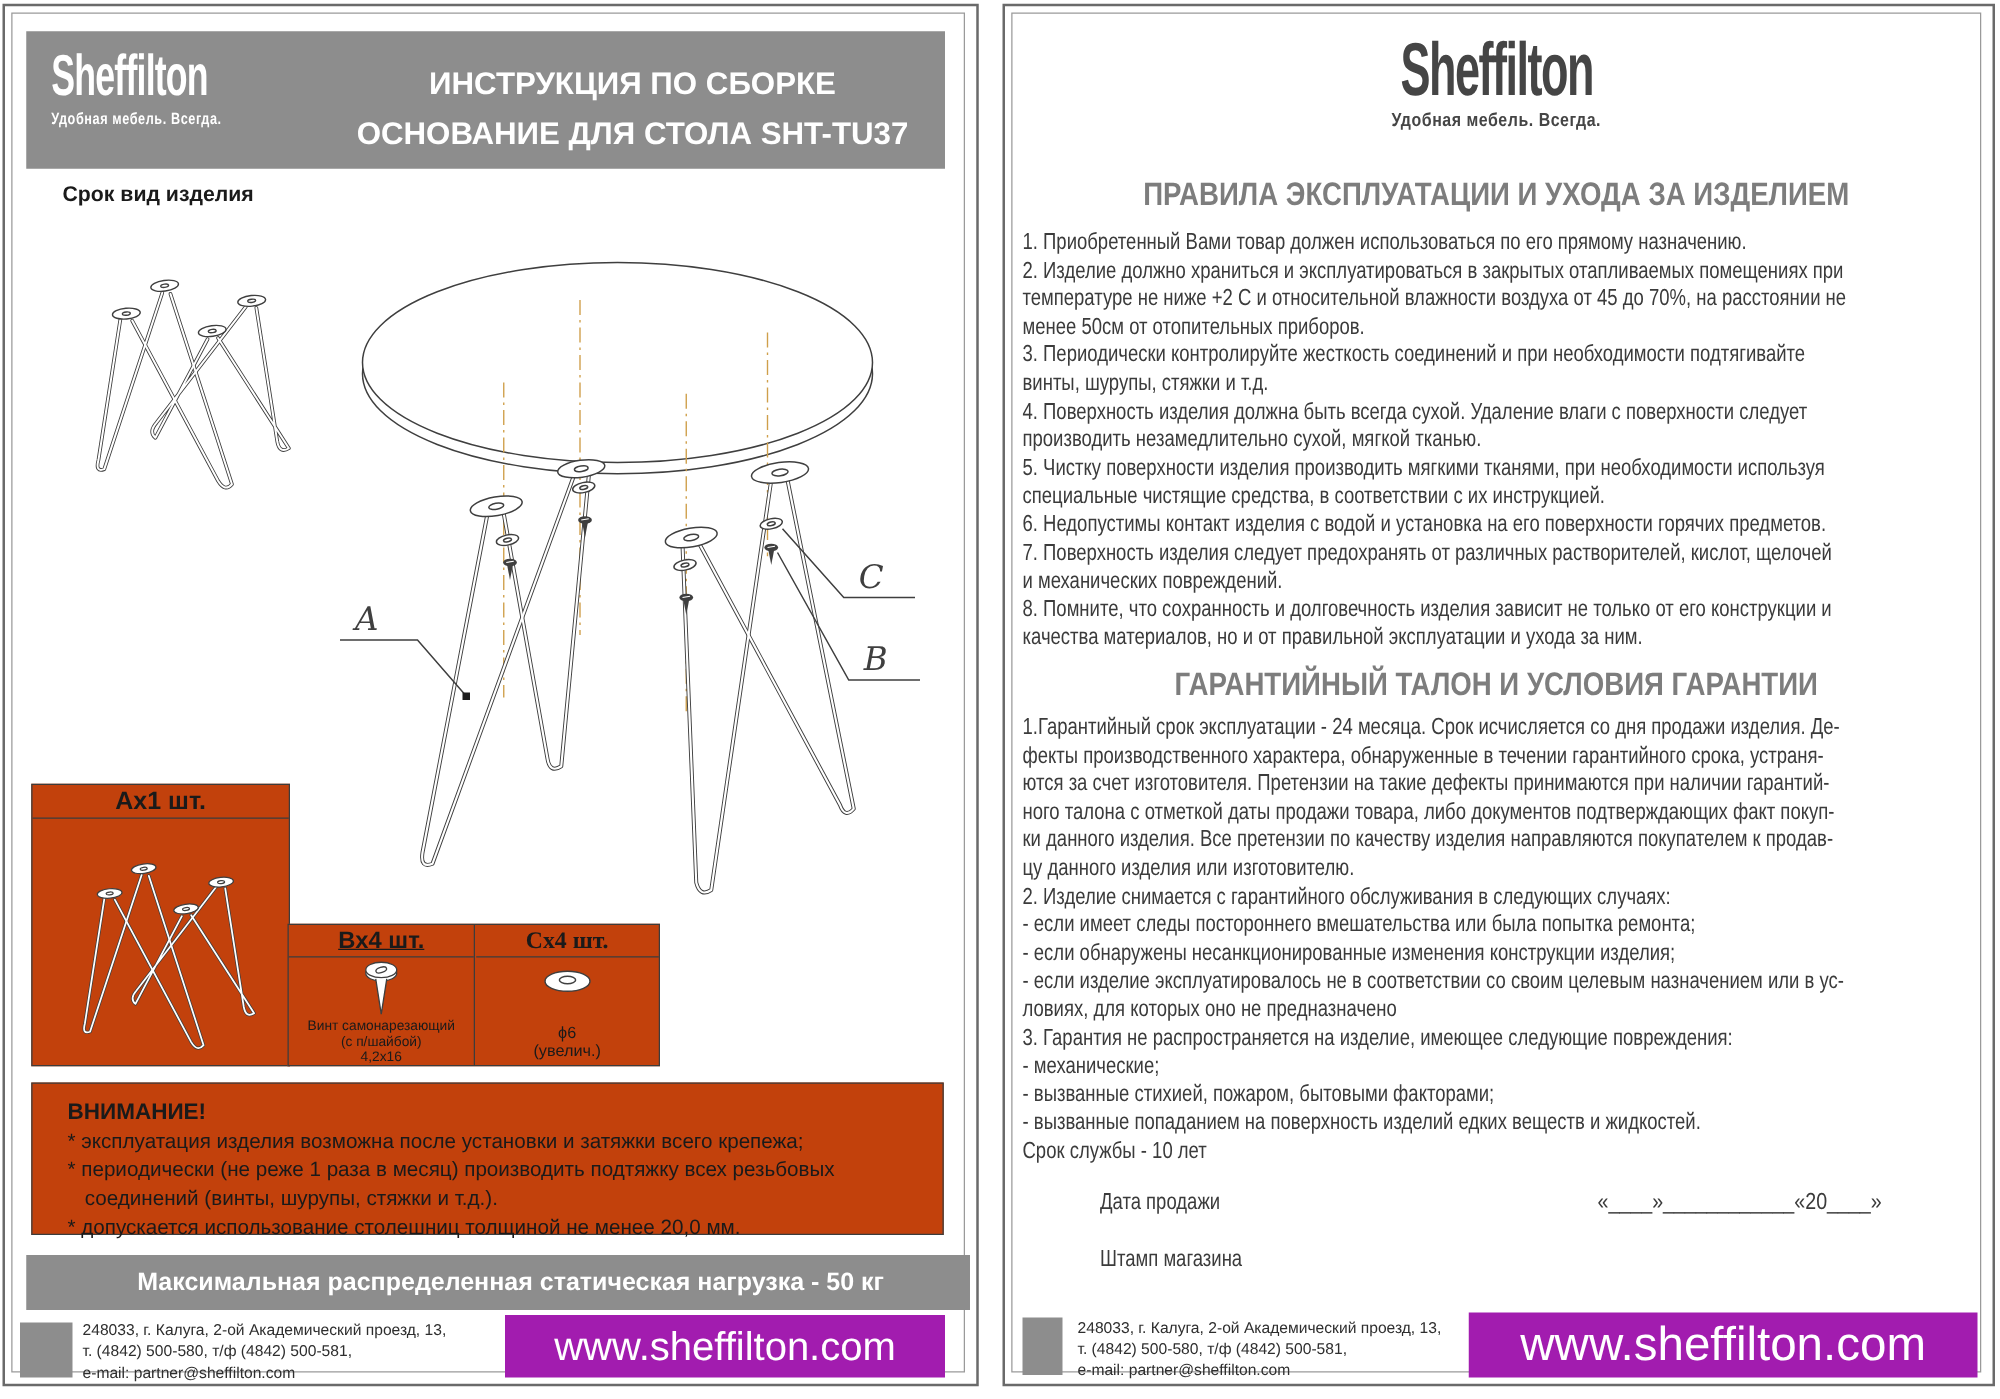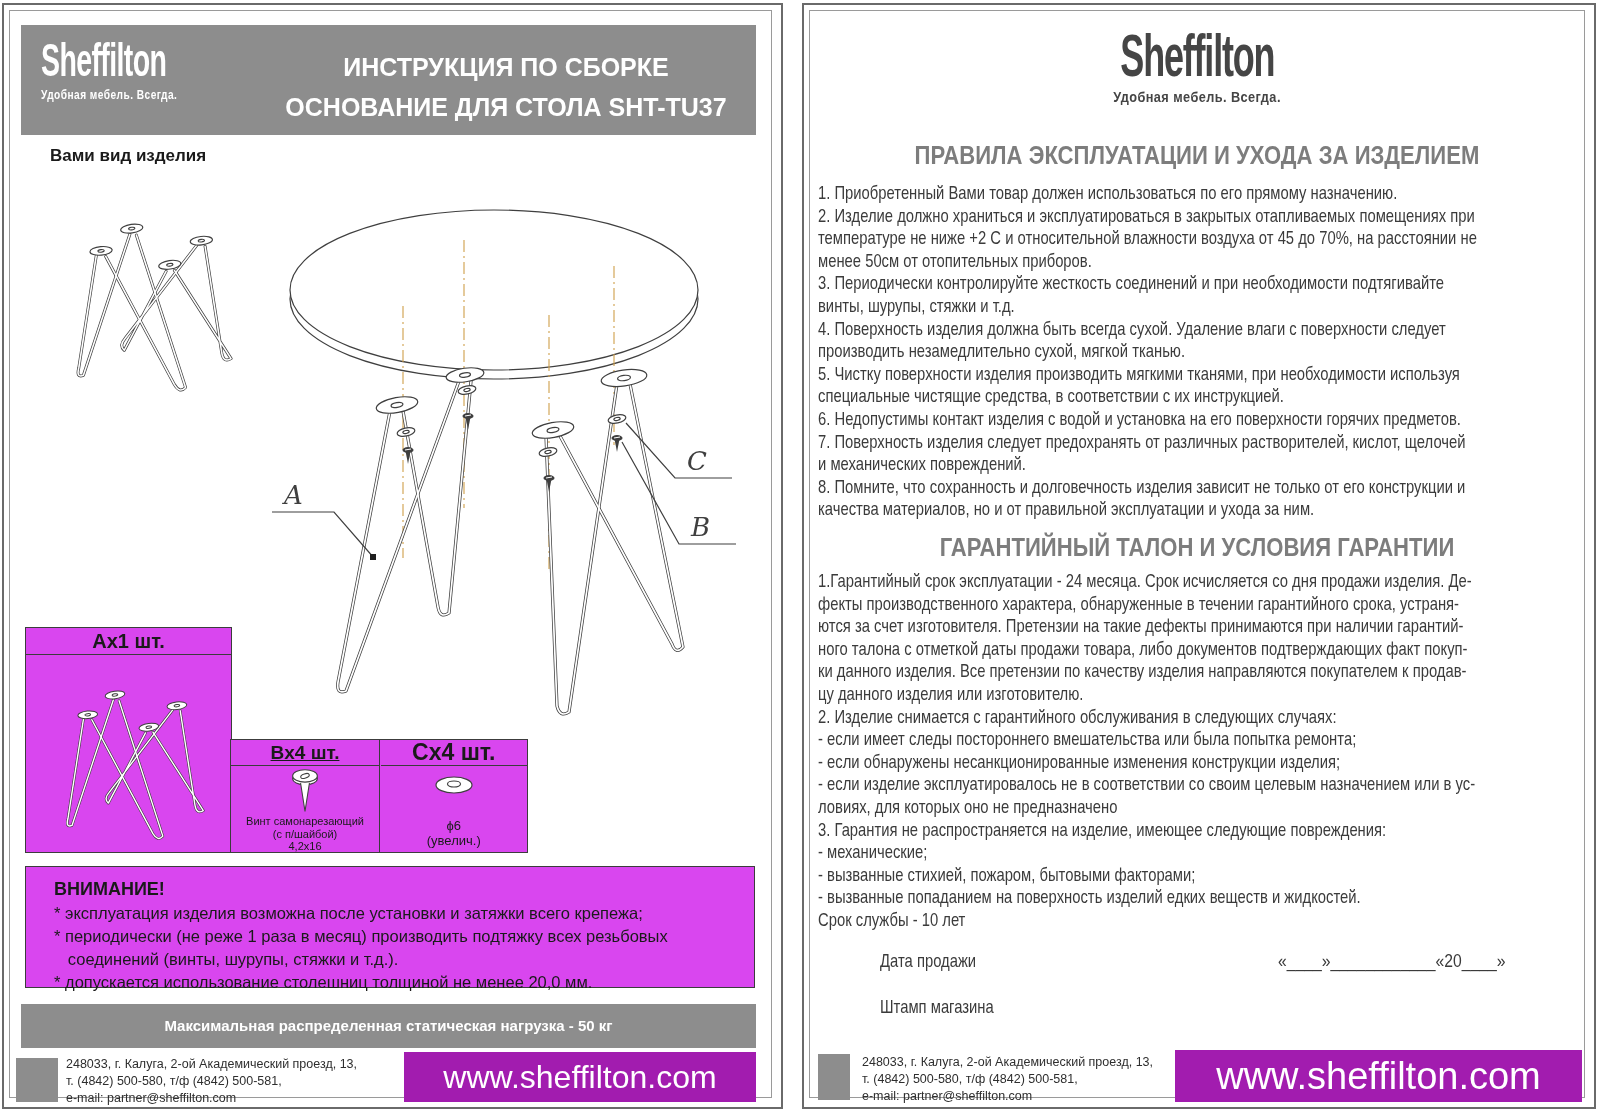--- a/index.html
+++ b/index.html
@@ -14,21 +14,21 @@
   .center{text-align:center;}
   .prewrap{white-space:pre-wrap;}
   .logo-big{font-weight:bold;letter-spacing:-1px;transform:scaleX(.62);transform-origin:0 0;line-height:1;}
   .logo-tag{font-weight:bold;letter-spacing:.6px;transform:scaleX(.78);transform-origin:0 0;}
   .cond{transform:scaleX(.8);transform-origin:0 0;}
   .cond-c{transform:scaleX(.85);transform-origin:50% 0;}
   .rtext{font-size:18.5px;line-height:22.6px;color:#3b3b3b;}
   .heading{font-size:26px;font-weight:bold;color:#7d7d7d;}
   .addr{font-size:12.5px;line-height:17px;color:#2e2e2e;}
   .wwwbox{background:#a21caf;color:#fff;font-weight:normal;text-align:center;}
-  .tbl-border{border:1.5px solid #3c3c3c;background:#d946ef;}
+  .tbl-border{border:1.5px solid #3c3c3c;background:#c2410c;}
   svg{display:block;}
   .rod-under{stroke:#3f3f3f;stroke-width:3.2;fill:none;stroke-linejoin:round;stroke-linecap:round;}
   .rod-over{stroke:#ffffff;stroke-width:1.7;fill:none;stroke-linejoin:round;stroke-linecap:round;}
   .ln{stroke:#3f3f3f;stroke-width:1.2;fill:none;}
   .fillw{fill:#ffffff;}
   .callout{font-family:"DejaVu Serif",serif;font-style:italic;font-size:26px;fill:#3f3f3f;}
 </style>
 </head>
 <body>
 
@@ -39,21 +39,21 @@
 
   <div class="abs banner" style="left:21px;top:25px;width:735px;height:110px;">
     <div class="abs" style="left:20px;top:12px;width:330px;">
       <div class="logo-big white" style="font-size:46px;">Sheffilton</div>
       <div class="logo-tag white" style="font-size:13px;margin-top:4px;">Удобная мебель. Всегда.</div>
     </div>
     <div class="abs white bold center prewrap" style="left:230px;top:22px;width:510px;font-size:25px;line-height:40px;">ИНСТРУКЦИЯ ПО СБОРКЕ
 ОСНОВАНИЕ ДЛЯ СТОЛА SHT-TU37</div>
   </div>
 
-  <div class="abs bold" style="left:50px;top:146px;font-size:17px;">Вами вид изделия</div>
+  <div class="abs bold" style="left:50px;top:146px;font-size:17px;">Срок вид изделия</div>
 
   <svg width="0" height="0" style="position:absolute">
     <defs>
       <symbol id="wirebase" viewBox="0 0 210 235">
         <g>
           <path class="rod-under" d="M50,74 L31,196 Q28,207 36,204 L86,52"></path>
           <path class="rod-under" d="M60,76 L134,214 Q140,224 146,217 L93,53"></path>
           <path class="rod-under" d="M158,64 L81,164 Q74,172 80,177 L125,92"></path>
           <path class="rod-under" d="M167,65 L185,180 Q187,191 195,186 L134,91"></path>
           <path class="rod-over" d="M50,74 L31,196 Q28,207 36,204 L86,52"></path>
@@ -191,39 +191,39 @@
         <ellipse class="ln fillw" cx="18" cy="12" rx="14" ry="7"></ellipse>
         <ellipse class="ln fillw" cx="18" cy="9" rx="14" ry="7"></ellipse>
         <ellipse class="ln fillw" cx="18" cy="9" rx="5" ry="2.4" transform="rotate(-18 18 9)"></ellipse>
         <path class="ln fillw" d="M13,17 L18,49 L23,17"></path>
       </svg>
       <div class="center prewrap" style="font-size:11px;line-height:12.5px;margin-top:1px;">Винт самонарезающий
 (с п/шайбой)
 4,2x16</div>
     </div>
     <div class="abs" style="left:149.5px;top:0;right:0;height:100%;">
-      <div class="bold center" style="height:25px;line-height:25px;font-size:23px;border-bottom:1.5px solid #3c3c3c;">Cx4 шт.</div>
+      <div class="bold center" style="height:25px;line-height:25px;font-size:19px;border-bottom:1.5px solid #3c3c3c;font-family:Liberation Serif, serif;">Cx4 шт.</div>
       <svg style="margin:8px auto 0;" width="44" height="22" viewBox="0 0 44 22">
         <ellipse class="ln fillw" cx="22" cy="11" rx="18" ry="8"></ellipse>
         <ellipse class="ln fillw" cx="22" cy="10" rx="6.5" ry="3"></ellipse>
       </svg>
       <div class="center prewrap" style="font-size:13px;line-height:15px;margin-top:22px;">ϕ6
 (увелич.)</div>
     </div>
   </div>
 
   <div class="abs tbl-border" style="left:25px;top:866px;width:728px;height:120px;">
     <div class="bold" style="margin:12px 0 2px 28px;font-size:18px;">ВНИМАНИЕ!</div>
     <div class="prewrap" style="margin-left:28px;font-size:16.5px;line-height:23px;">* эксплуатация изделия возможна после установки и затяжки всего крепежа;
 * периодически (не реже 1 раза в месяц) производить подтяжку всех резьбовых
    соединений (винты, шурупы, стяжки и т.д.).
 * допускается использование столешниц толщиной не менее 20,0 мм.</div>
   </div>
 
-  <div class="abs banner white bold center" style="left:21px;top:1004px;width:735px;height:44px;line-height:44px;font-size:15px;">Максимальная распределенная статическая нагрузка - 50 кг</div>
+  <div class="abs banner white bold center" style="left:21px;top:1004px;width:735px;height:44px;line-height:44px;font-size:20px;padding-left:20px;">Максимальная распределенная статическая нагрузка - 50 кг</div>
 
   <div class="abs banner" style="left:16px;top:1058px;width:42px;height:44px;"></div>
   <div class="abs addr prewrap" style="left:66px;top:1056px;width:330px;">248033, г. Калуга, 2-ой Академический проезд, 13,
 т. (4842) 500-580, т/ф (4842) 500-581,
 e-mail: partner@sheffilton.com</div>
   <div class="abs wwwbox" style="left:404px;top:1052px;width:352px;height:50px;line-height:50px;font-size:32px;">www.sheffilton.com</div>
 
   <div class="abs page-outer" style="left:802px;top:3px;width:790px;height:1102px;"></div>
   <div class="abs page-inner" style="left:809px;top:10px;width:774px;height:1086px;"></div>
 

